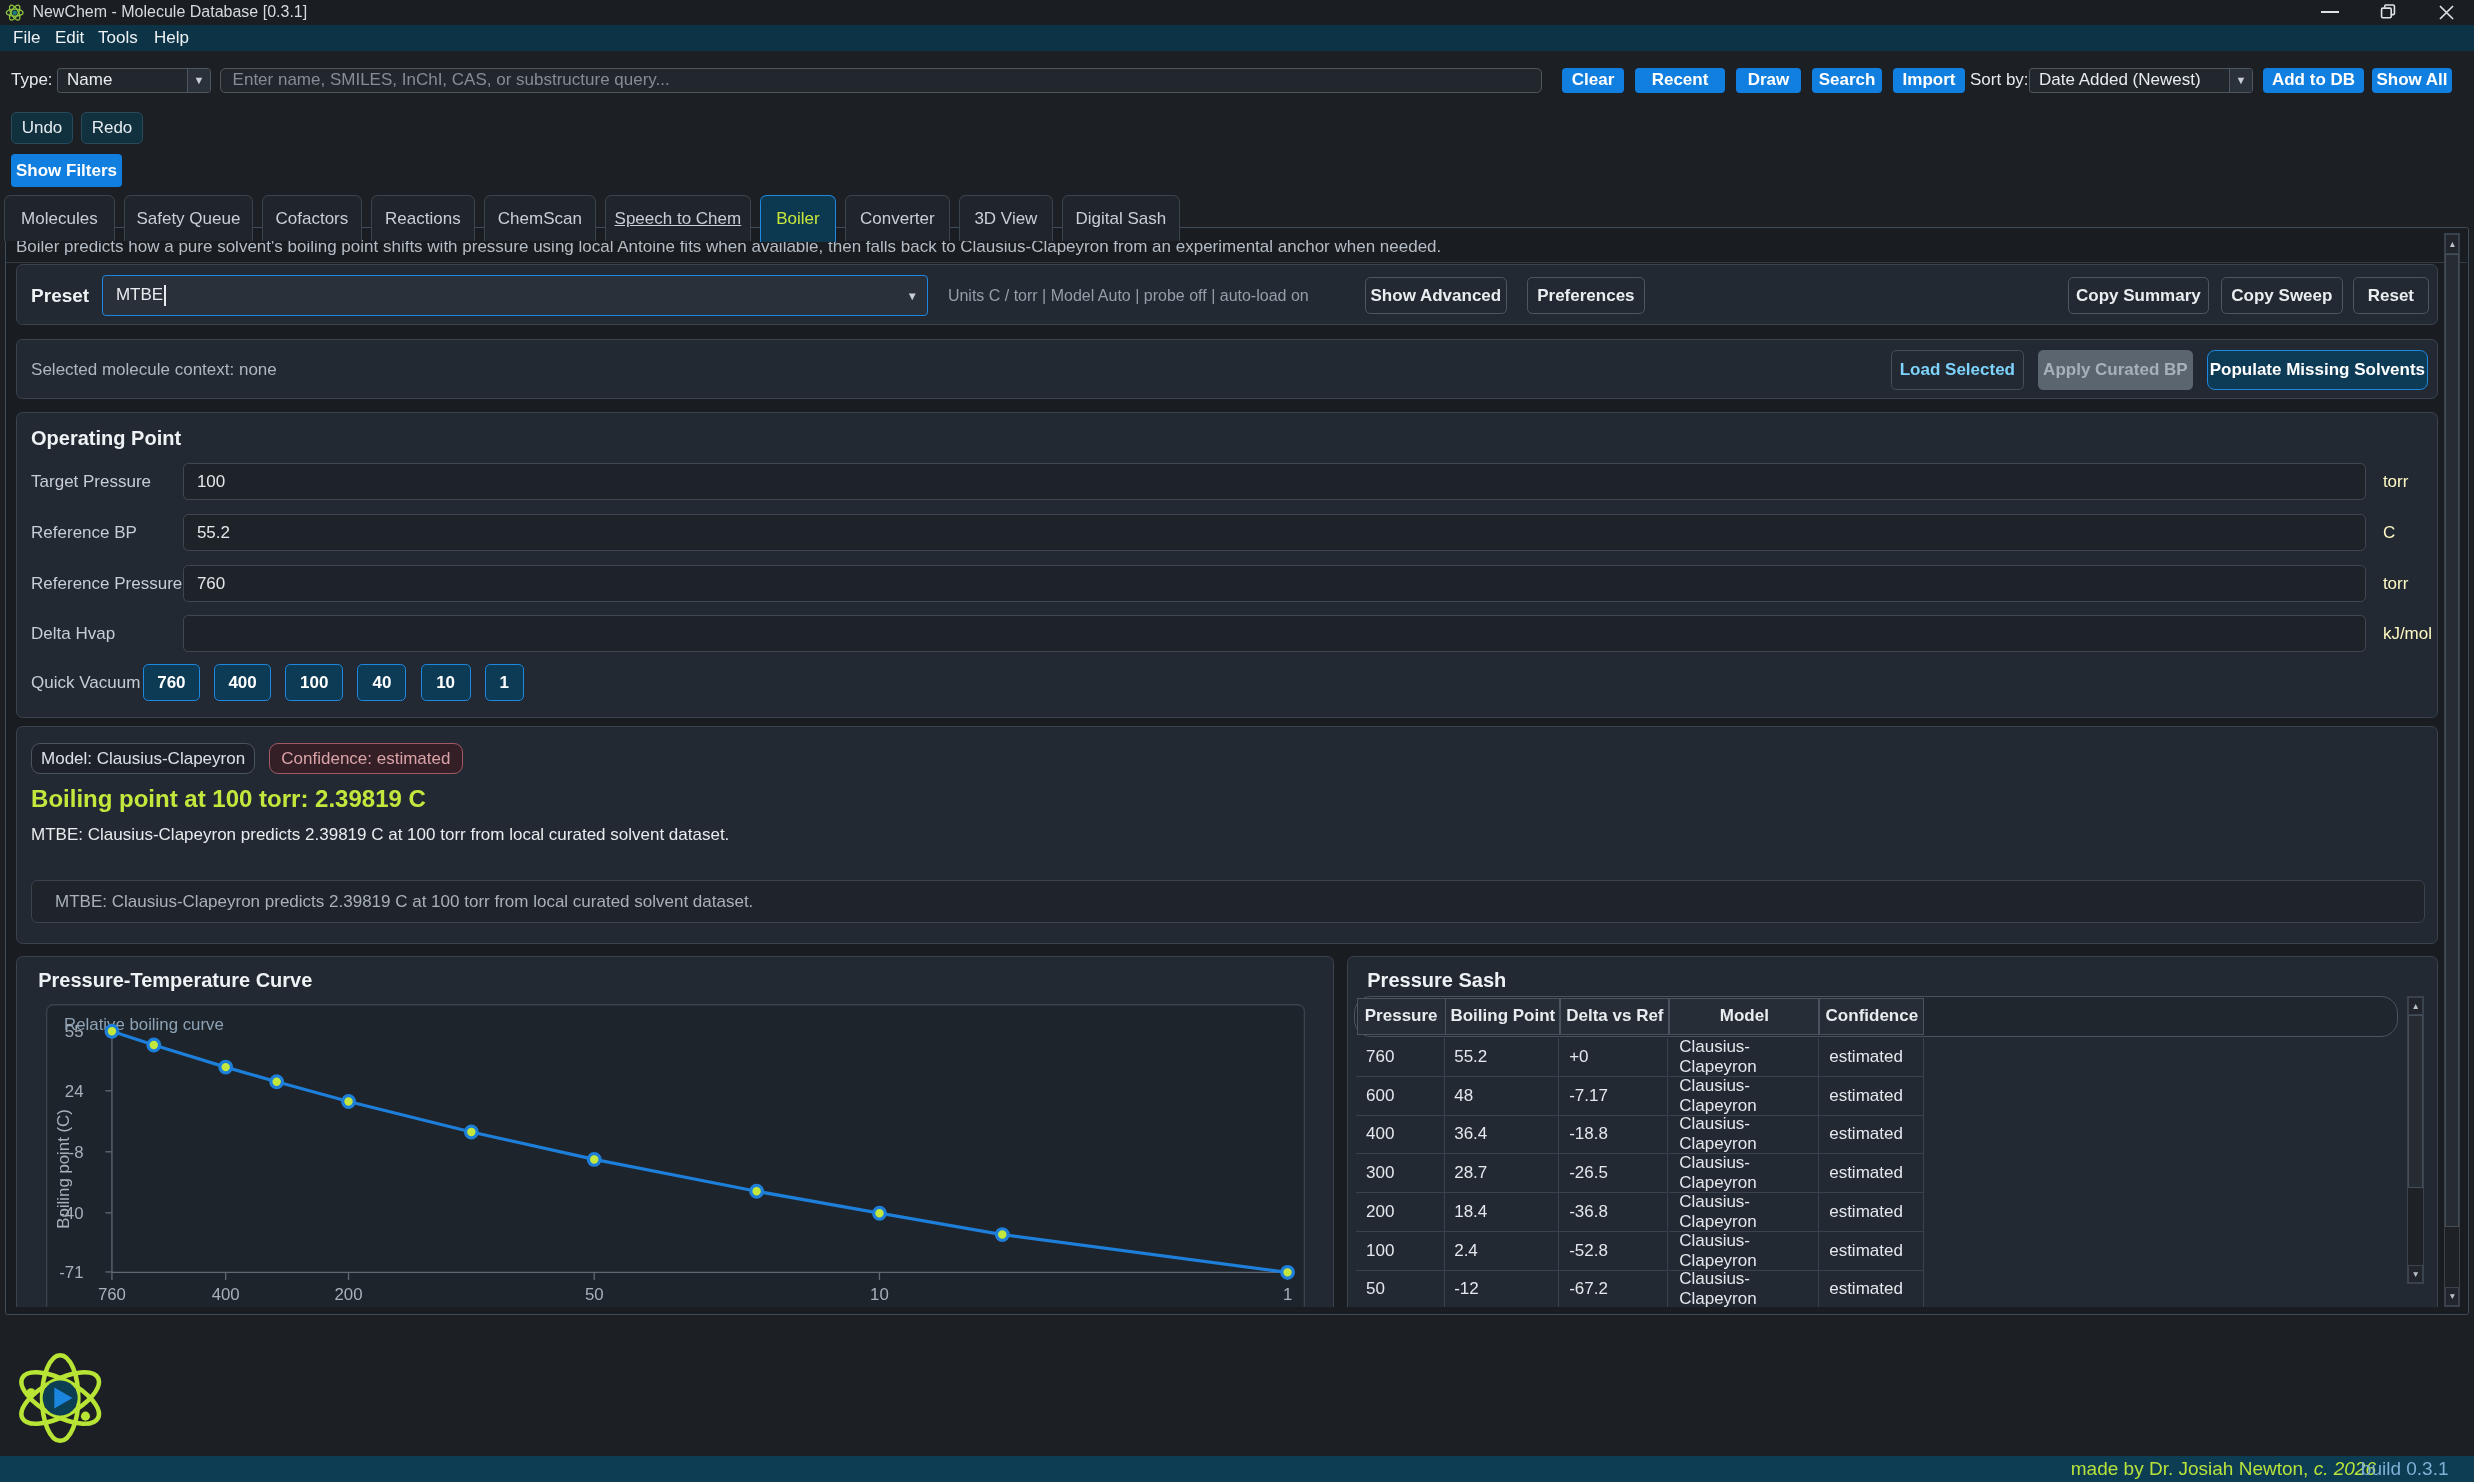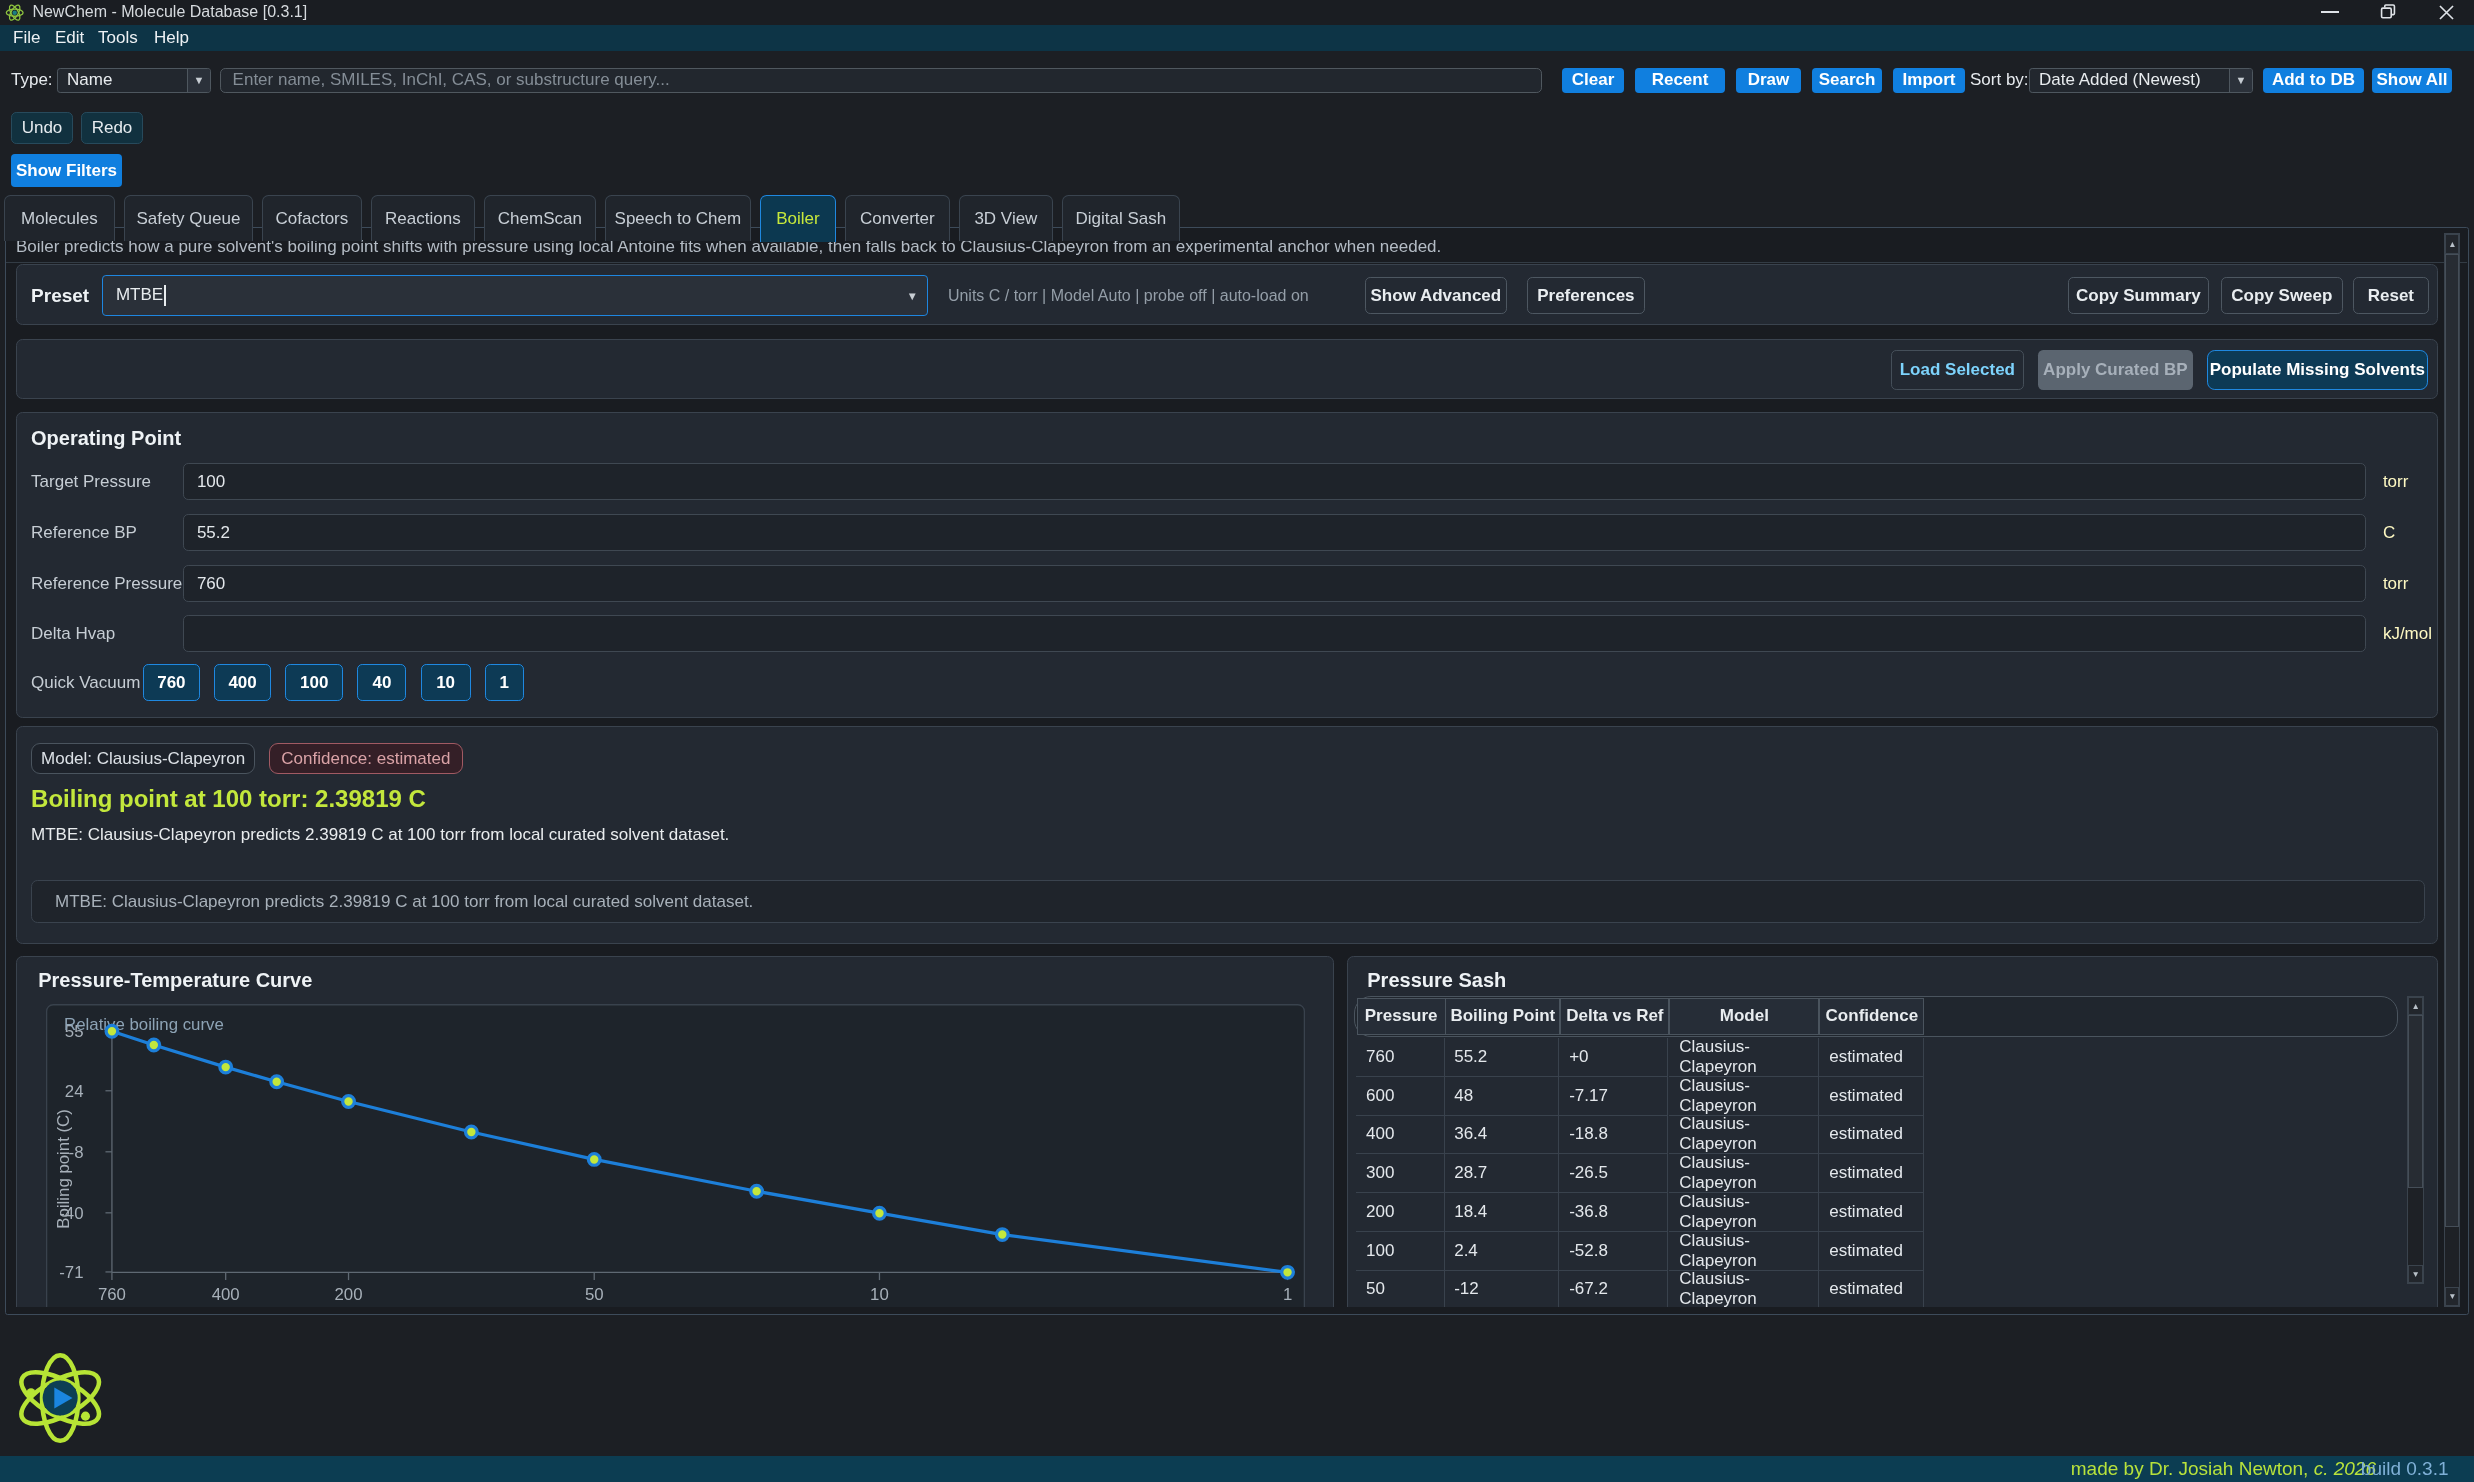--- a/index.html
+++ b/index.html
@@ -130,21 +130,21 @@
   <div class="btn-dark" style="left:11px;top:112px;width:62px;height:32px">Undo</div>
   <div class="btn-dark" style="left:81px;top:112px;width:62px;height:32px">Redo</div>
   <div class="btn-blue abs" style="left:11px;top:154px;width:111px;height:33px">Show Filters</div>
 
   <div class="tabs">
       <div class="tab" style="width: 111px;">Molecules</div>
       <div class="tab" style="width: 129px;">Safety Queue</div>
       <div class="tab" style="width: 100px;">Cofactors</div>
       <div class="tab" style="width: 104px;">Reactions</div>
       <div class="tab" style="width: 112px;">ChemScan</div>
-      <div class="tab" style="width: 146px;">Speech to Chem</div>
+      <div class="tab" style="width: 146px; text-decoration: underline;">Speech to Chem</div>
       <div class="tab active" style="width: 76px;">Boiler</div>
       <div class="tab" style="width: 105px;">Converter</div>
       <div class="tab" style="width: 94px;">3D View</div>
       <div class="tab" style="width: 118px;">Digital Sash</div>
     </div>
 
   <div class="content">
     <div class="desc">Boiler predicts how a pure solvent's boiling point shifts with pressure using local Antoine fits when available, then falls back to Clausius-Clapeyron from an experimental anchor when needed.</div>
     <div class="descline"></div>
 
@@ -157,20 +157,21 @@
       </div>
       <div class="meta" style="left:931px;top:0;height:61px">Units C / torr | Model Auto | probe off | auto-load on</div>
       <div class="btn-outline" style="left:1348px;top:12.3px;width:142px;height:37px">Show Advanced</div>
       <div class="btn-outline" style="left:1510px;top:12.3px;width:118px;height:37px">Preferences</div>
       <div class="btn-outline" style="left:2051px;top:12.3px;width:141px;height:37px">Copy Summary</div>
       <div class="btn-outline" style="left:2204px;top:12.3px;width:122px;height:37px">Copy Sweep</div>
       <div class="btn-outline" style="left:2336px;top:12.3px;width:76px;height:37px">Reset</div>
     </div>
 
     <div class="panel" style="left:9.7px;top:111px;width:2422px;height:60px">
+      <div class="oplabel" style="left:14.2px;top:0;height:60px;color:#aeb6bf">Selected molecule context: none</div>
       <div class="btn-outline" style="left:1874px;top:9.7px;width:133px;height:40px;color:#7dd3fc;border-color:#454f59">Load Selected</div>
       <div class="btn-outline" style="left:2021px;top:9.7px;width:155px;height:40px;background:#5b6570;border:none;color:#a7b0ba">Apply Curated BP</div>
       <div class="btn-teal abs" style="left:2190px;top:9.7px;width:221px;height:40px;border-radius:7.8px">Populate Missing Solvents</div>
     </div>
 
     <div class="panel" style="left:9.7px;top:184px;width:2422px;height:306px">
       <div class="ptitle" style="left:14.2px;top:14.2px">Operating Point</div>
       <div id="op-rows">
           <div class="oplabel" style="left: 14.2px; top: 50px; height: 37px;">Target Pressure</div>
           <div class="opinput" style="left: 166px; top: 50px; width: 2183px; height: 37px;">100</div>

